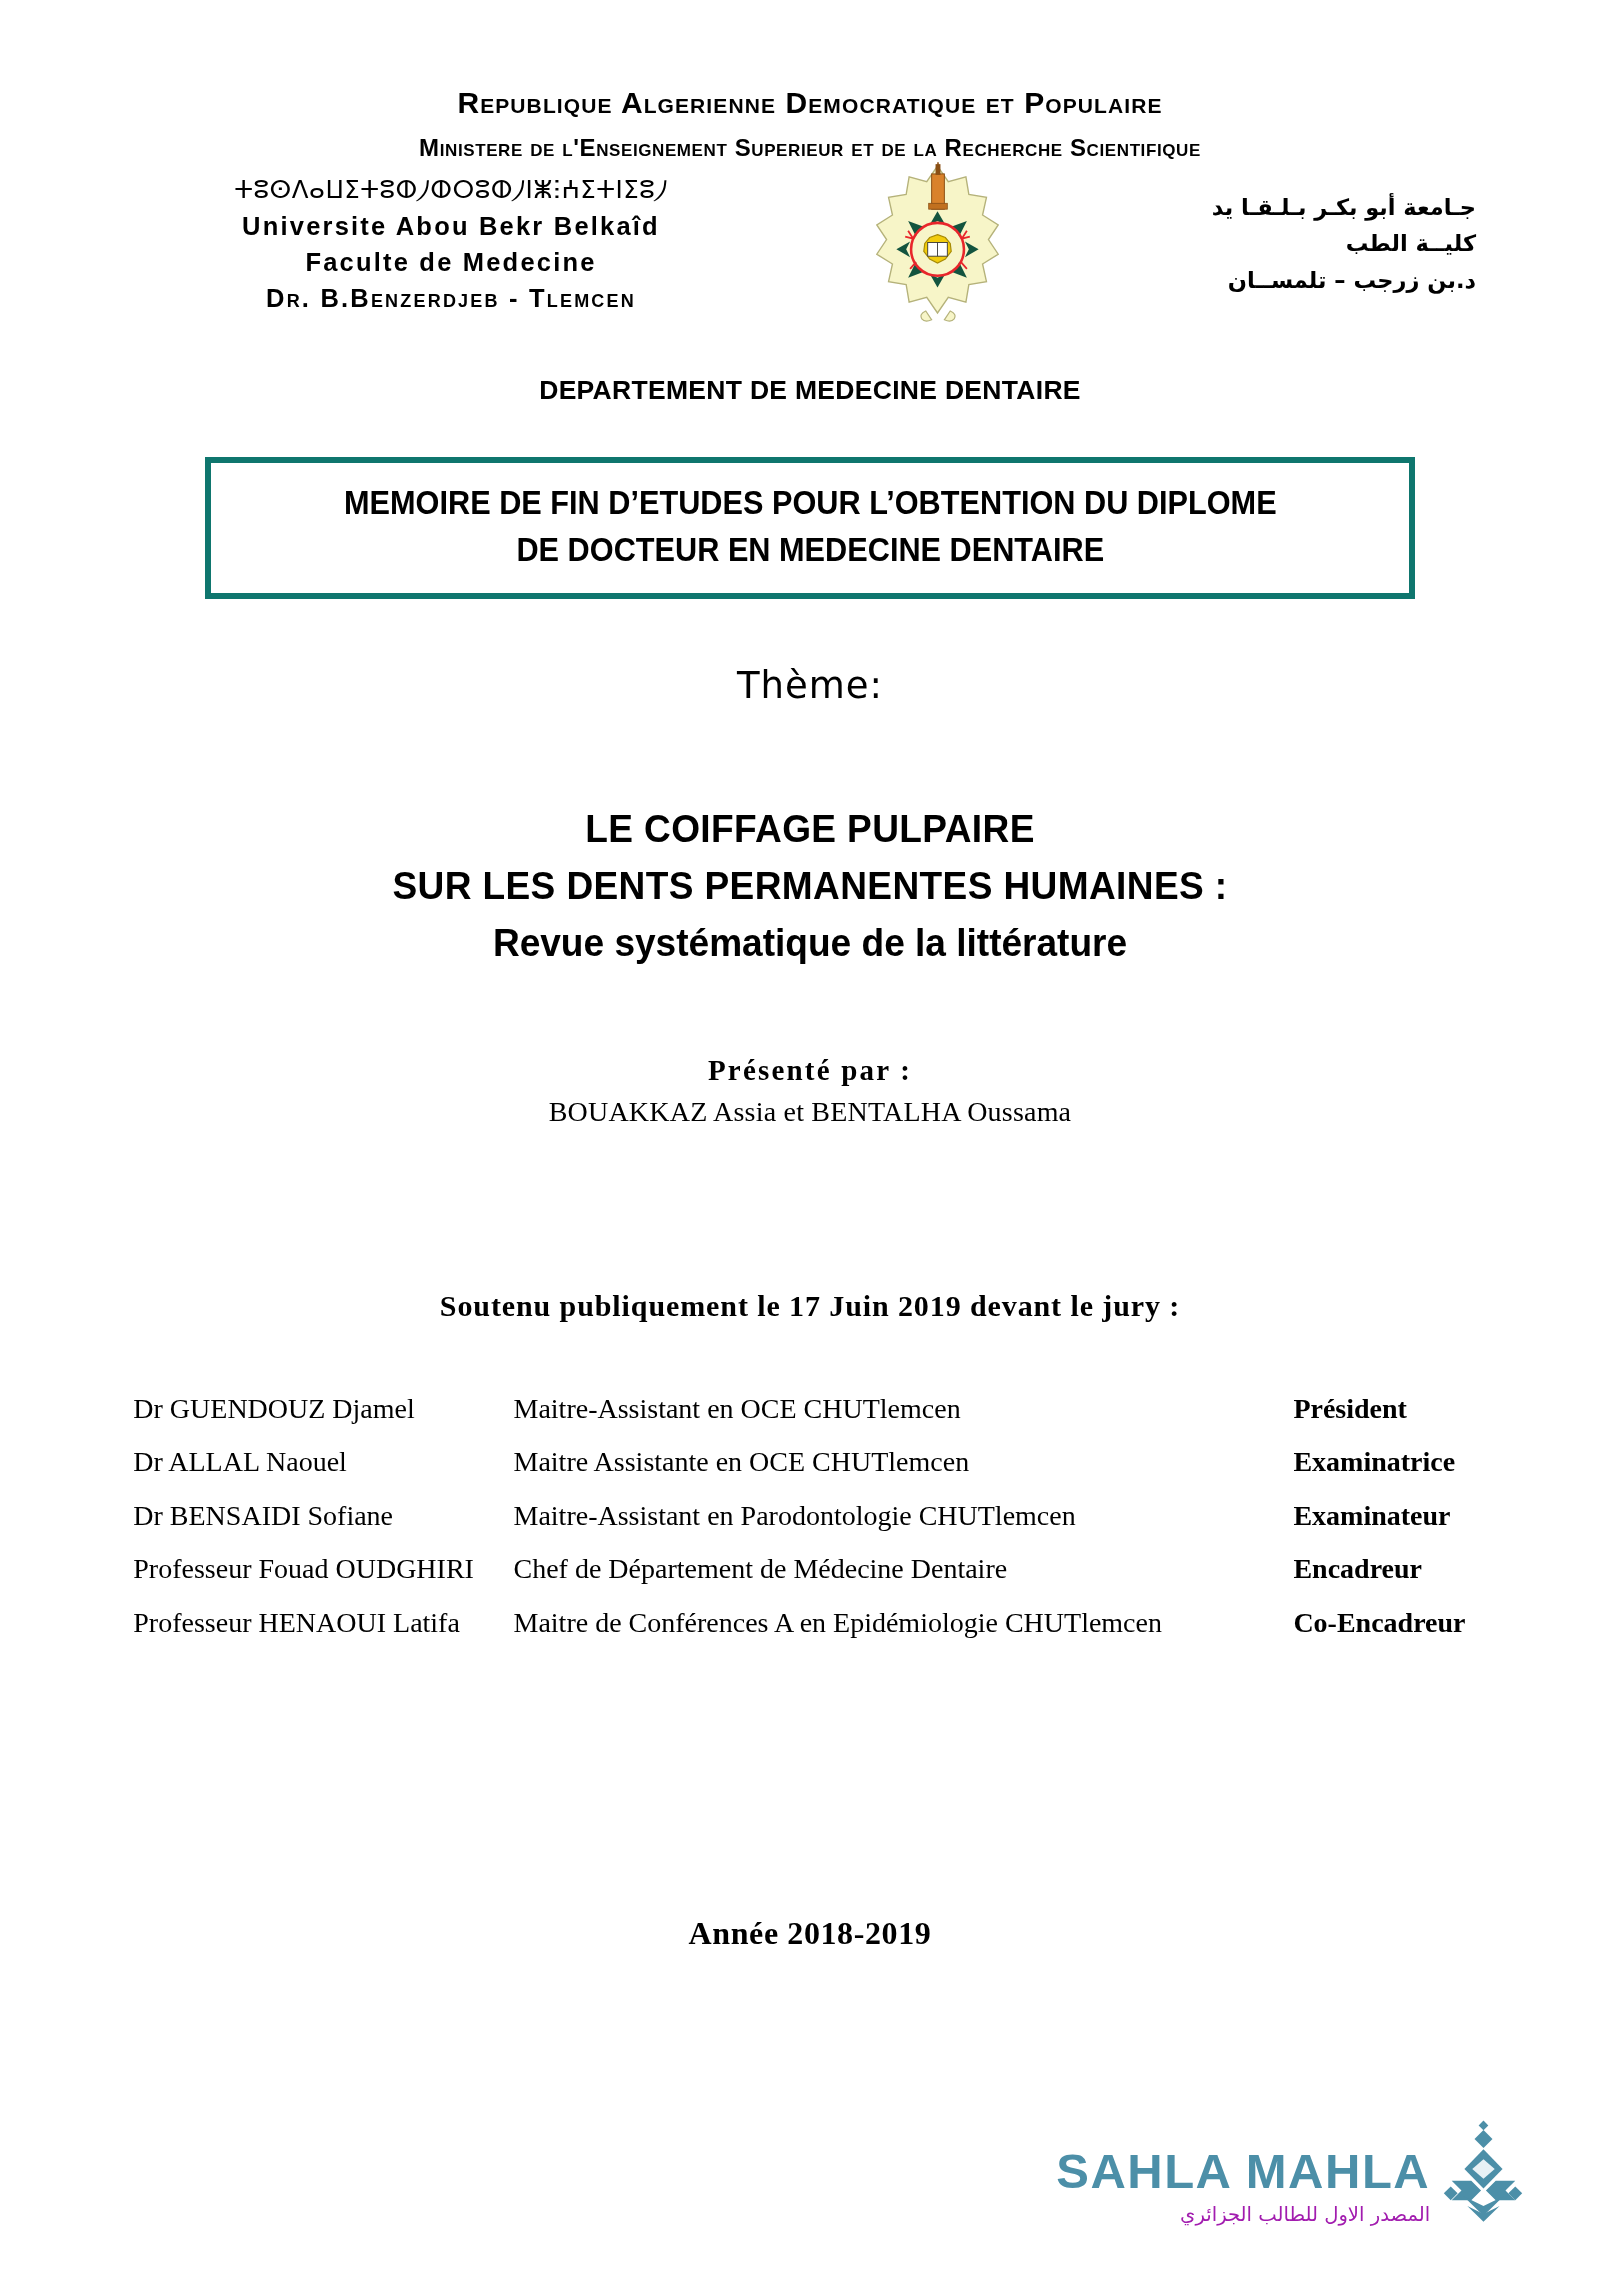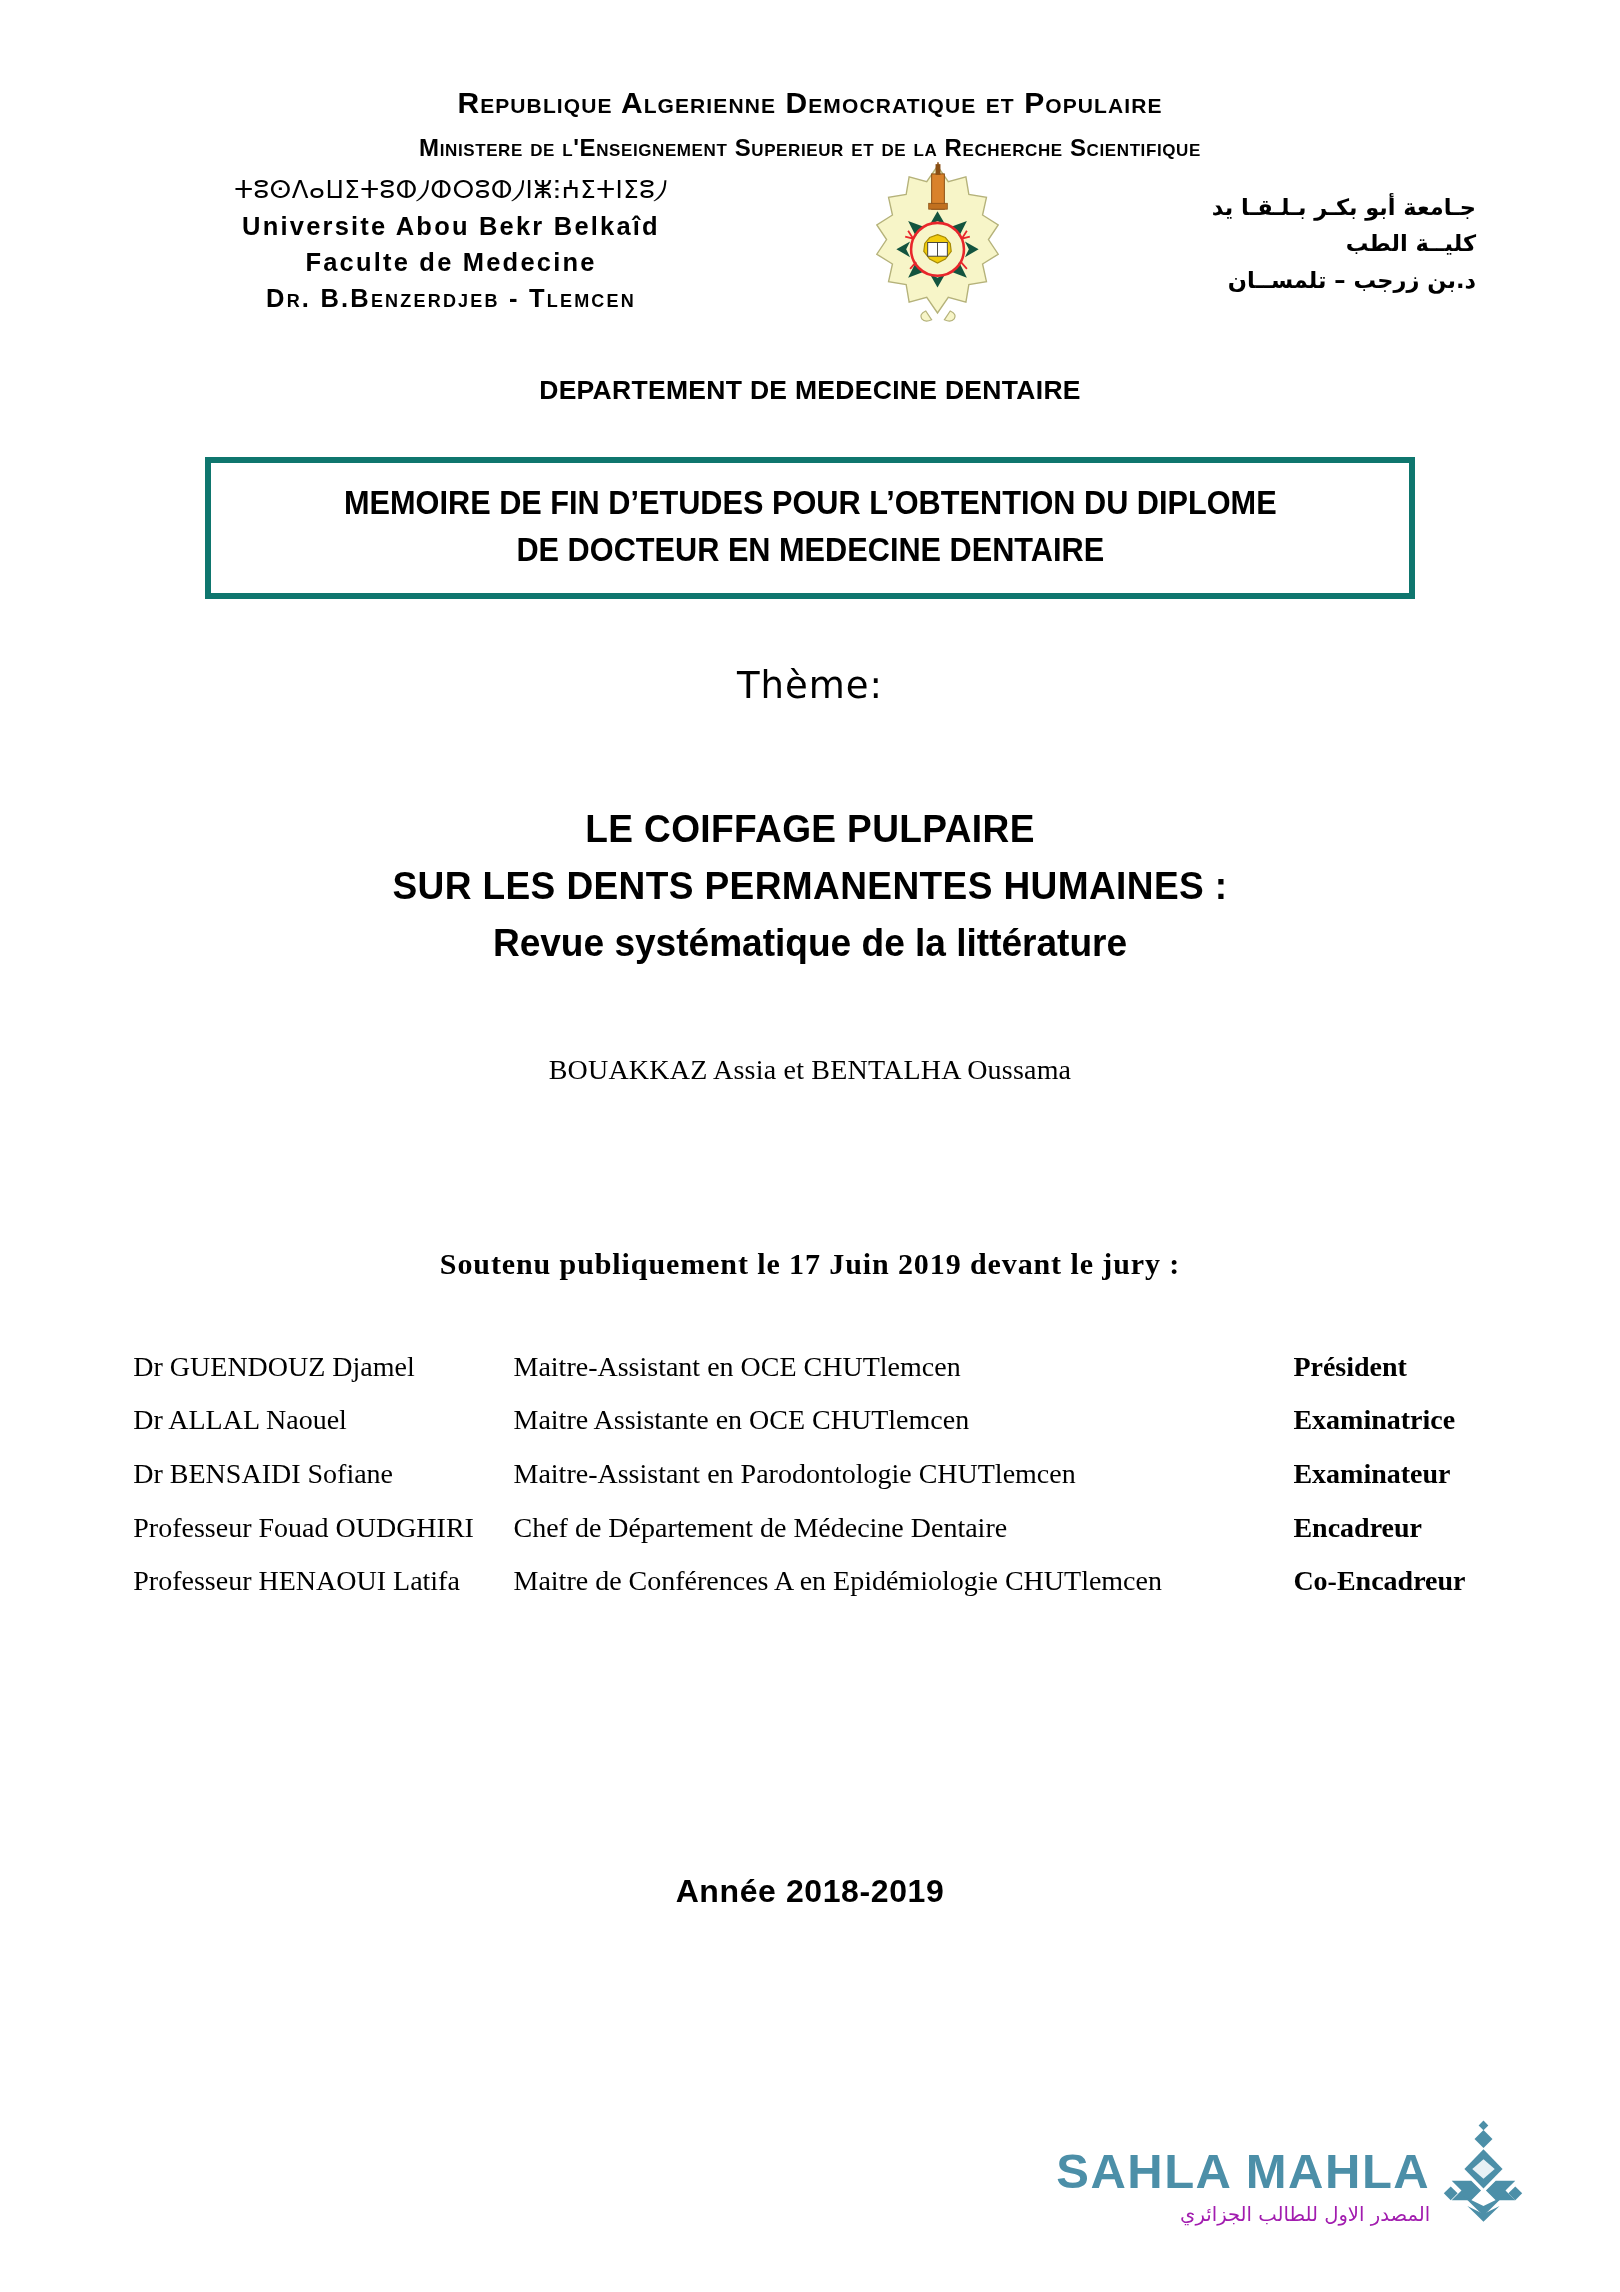--- a/index.html
+++ b/index.html
@@ -189,21 +189,21 @@
     white-space:nowrap;
   }
   .jury .col-name  { width:392px; padding-left:11.8px; }
   .jury .col-title { width:774px; }
   .jury .col-role  { font-weight:bold; text-align:left; padding-left:5.9px; }
 
   
   .year-line {
     text-align:center;
     margin-top:265px;
-    font-family:Liberation Sans, sans-serif;
+    font-family:Liberation Serif, serif;
     font-weight:bold;
     font-size:32px;
     letter-spacing:0.6px;
   }
 
   
   .watermark {
     position:absolute;
     right:92px; bottom:67px;
     display:flex;
@@ -305,20 +305,21 @@
 
   <div class="theme-label">Thème:</div>
 
   <div class="main-title">
     <div class="mt-line1">LE COIFFAGE PULPAIRE</div>
     <div class="mt-line2">SUR LES DENTS PERMANENTES HUMAINES :</div>
     <div class="mt-line3">Revue systématique de la littérature</div>
   </div>
 
   <div class="presented">
+    <div class="presented-label">Présenté par :</div>
     <div class="presented-names">BOUAKKAZ Assia et BENTALHA Oussama</div>
   </div>
 
   <div class="defence-line">Soutenu publiquement le 17 Juin 2019 devant le jury :</div>
 
   <table class="jury">
     <tbody>
       <tr>
         <td class="col-name">Dr GUENDOUZ Djamel</td>
         <td class="col-title">Maitre-Assistant en OCE CHUTlemcen</td>

